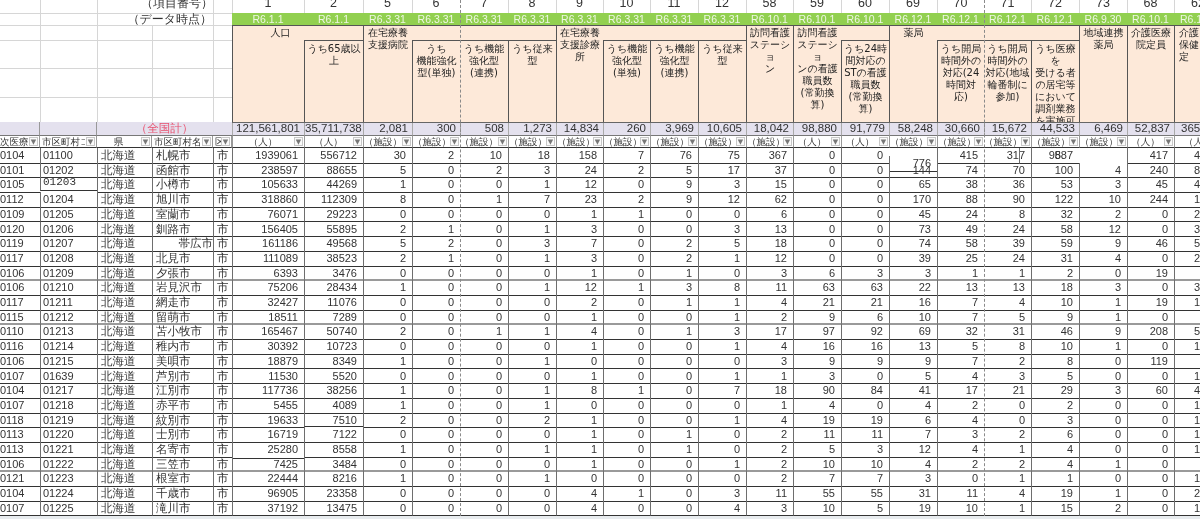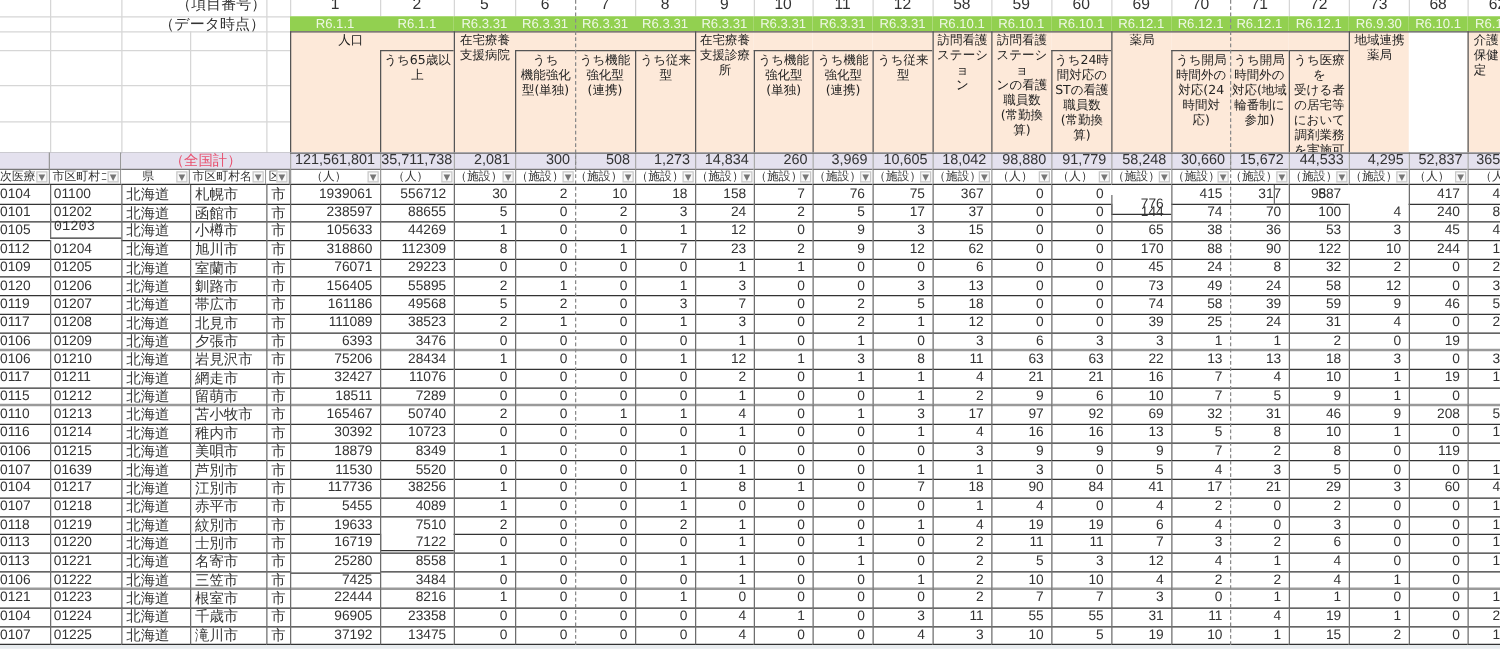--- a/index.html
+++ b/index.html
@@ -249,27 +249,29 @@
 能な薬局</div>
     <div class="c tot" style="left: 1031px; top: 122px; width: 48px; height: 13.5px; border-left: 1px solid rgb(170, 170, 170);">44,533</div>
     <div class="c unit" style="left: 1031px; top: 135.5px; width: 48px; height: 12.5px; border-left: 1px solid rgb(153, 153, 153);">
       <span class="lbl">（施設）</span>
       <span class="dd"><span>▼</span></span>
     </div>
     <div class="c itemno" style="left: 1079px; top: -3px; width: 48px; height: 15px;">73</div>
     <div class="c date" style="left: 1079px; top: 13px; width: 48px; height: 12px;">R6.9.30</div>
     <div class="c hdr" style="left: 1079px; top: 25px; width: 48px; height: 97px; border-left: 1px solid rgb(85, 85, 85);">地域連携
 薬局</div>
-    <div class="c tot" style="left: 1079px; top: 122px; width: 48px; height: 13.5px; border-left: 1px solid rgb(170, 170, 170);">4,295</div>
+    <div class="c tot" style="left: 1079px; top: 122px; width: 48px; height: 13.5px; border-left: 1px solid rgb(170, 170, 170);">6,469</div>
     <div class="c unit" style="left: 1079px; top: 135.5px; width: 48px; height: 12.5px; border-left: 1px solid rgb(153, 153, 153);">
       <span class="lbl">（施設）</span>
       <span class="dd"><span>▼</span></span>
     </div>
     <div class="c itemno" style="left: 1127px; top: -3px; width: 47px; height: 15px;">68</div>
     <div class="c date" style="left: 1127px; top: 13px; width: 47px; height: 12px;">R6.10.1</div>
+    <div class="c hdr" style="left: 1127px; top: 25px; width: 47px; height: 97px; border-left: 1px solid rgb(85, 85, 85);">介護医療
+院定員</div>
     <div class="c tot" style="left: 1127px; top: 122px; width: 47px; height: 13.5px; border-left: 1px solid rgb(170, 170, 170);">52,837</div>
     <div class="c unit" style="left: 1127px; top: 135.5px; width: 47px; height: 12.5px; border-left: 1px solid rgb(153, 153, 153);">
       <span class="lbl">（人）</span>
       <span class="dd"><span>▼</span></span>
     </div>
     <div class="c itemno" style="left: 1174px; top: -3px; width: 48px; height: 15px; text-align: left; padding-left: 17px;">62</div>
     <div class="c date" style="left: 1174px; top: 13px; width: 48px; height: 12px; text-align: left; padding-left: 6px;">R6.1</div>
     <div class="c hdr" style="left: 1174px; top: 25px; width: 48px; height: 97px; border-left: 1px solid rgb(85, 85, 85); text-align: left; padding-left: 4px;">介護
 保健
 定</div>
@@ -448,21 +450,21 @@
     <div class="c cell num bl" style="left: 889px; top: 221.5px; width: 48px; height: 15.7px;">73</div>
     <div class="c cell num bl" style="left: 937px; top: 221.5px; width: 47px; height: 15.7px;">49</div>
     <div class="c cell num" style="left: 984px; top: 221.5px; width: 47px; height: 15.7px;">24</div>
     <div class="c cell num bl" style="left: 1031px; top: 221.5px; width: 48px; height: 15.7px;">58</div>
     <div class="c cell num bl" style="left: 1079px; top: 221.5px; width: 48px; height: 15.7px;">12</div>
     <div class="c cell num bl" style="left: 1127px; top: 221.5px; width: 47px; height: 15.7px;">0</div>
     <div class="c cell frag bl" style="left: 1174px; top: 221.5px; width: 48px; height: 15.7px;">3</div>
     <div class="c cell code" style="left: -2px; top: 236.2px; width: 42px; height: 15.7px;">0119</div>
     <div class="c cell code bl" style="left: 40px; top: 236.2px; width: 57px; height: 15.7px;">01207</div>
     <div class="c cell txt bl" style="left: 97px; top: 236.2px; width: 55px; height: 15.7px;">北海道</div>
-    <div class="c cell txt bl" style="left: 152px; top: 236.2px; width: 61px; height: 15.7px;">帯広市</div>
+    <div class="c cell txt bl" style="left: 152px; top: 236.2px; width: 61px; height: 15.7px; text-align: right;">帯広市</div>
     <div class="c cell txt bl" style="left: 213px; top: 236.2px; width: 19px; height: 15.7px;">市</div>
     <div class="c cell num bl" style="left: 232px; top: 236.2px; width: 72px; height: 15.7px;">161186</div>
     <div class="c cell num bl" style="left: 304px; top: 236.2px; width: 59px; height: 15.7px;">49568</div>
     <div class="c cell num bl" style="left: 363px; top: 236.2px; width: 49px; height: 15.7px;">5</div>
     <div class="c cell num bl" style="left: 412px; top: 236.2px; width: 48px; height: 15.7px;">2</div>
     <div class="c cell num" style="left: 460px; top: 236.2px; width: 48px; height: 15.7px;">0</div>
     <div class="c cell num bl" style="left: 508px; top: 236.2px; width: 48px; height: 15.7px;">3</div>
     <div class="c cell num bl" style="left: 556px; top: 236.2px; width: 47px; height: 15.7px;">7</div>
     <div class="c cell num bl" style="left: 603px; top: 236.2px; width: 47px; height: 15.7px;">0</div>
     <div class="c cell num bl" style="left: 650px; top: 236.2px; width: 48px; height: 15.7px;">2</div>
@@ -751,21 +753,21 @@
     <div class="c cell num bl" style="left: 1031px; top: 397.9px; width: 48px; height: 15.7px;">2</div>
     <div class="c cell num bl" style="left: 1079px; top: 397.9px; width: 48px; height: 15.7px;">0</div>
     <div class="c cell num bl" style="left: 1127px; top: 397.9px; width: 47px; height: 15.7px;">0</div>
     <div class="c cell frag bl" style="left: 1174px; top: 397.9px; width: 48px; height: 15.7px;">1</div>
     <div class="c cell code" style="left: -2px; top: 412.6px; width: 42px; height: 15.7px;">0118</div>
     <div class="c cell code bl" style="left: 40px; top: 412.6px; width: 57px; height: 15.7px;">01219</div>
     <div class="c cell txt bl" style="left: 97px; top: 412.6px; width: 55px; height: 15.7px;">北海道</div>
     <div class="c cell txt bl" style="left: 152px; top: 412.6px; width: 61px; height: 15.7px;">紋別市</div>
     <div class="c cell txt bl" style="left: 213px; top: 412.6px; width: 19px; height: 15.7px;">市</div>
     <div class="c cell num bl" style="left: 232px; top: 412.6px; width: 72px; height: 15.7px;">19633</div>
-    <div class="c cell num bl" style="left: 304px; top: 412.6px; width: 59px; height: 28px;">7510</div>
+    <div class="c cell num bl" style="left: 304px; top: 412.6px; width: 59px; height: 14px;">7510</div>
     <div class="c cell num bl" style="left: 363px; top: 412.6px; width: 49px; height: 15.7px;">2</div>
     <div class="c cell num bl" style="left: 412px; top: 412.6px; width: 48px; height: 15.7px;">0</div>
     <div class="c cell num" style="left: 460px; top: 412.6px; width: 48px; height: 15.7px;">0</div>
     <div class="c cell num bl" style="left: 508px; top: 412.6px; width: 48px; height: 15.7px;">2</div>
     <div class="c cell num bl" style="left: 556px; top: 412.6px; width: 47px; height: 15.7px;">1</div>
     <div class="c cell num bl" style="left: 603px; top: 412.6px; width: 47px; height: 15.7px;">0</div>
     <div class="c cell num bl" style="left: 650px; top: 412.6px; width: 48px; height: 15.7px;">0</div>
     <div class="c cell num bl" style="left: 698px; top: 412.6px; width: 48px; height: 15.7px;">1</div>
     <div class="c cell num bl" style="left: 746px; top: 412.6px; width: 47px; height: 15.7px;">4</div>
     <div class="c cell num bl" style="left: 793px; top: 412.6px; width: 48px; height: 15.7px;">19</div>

